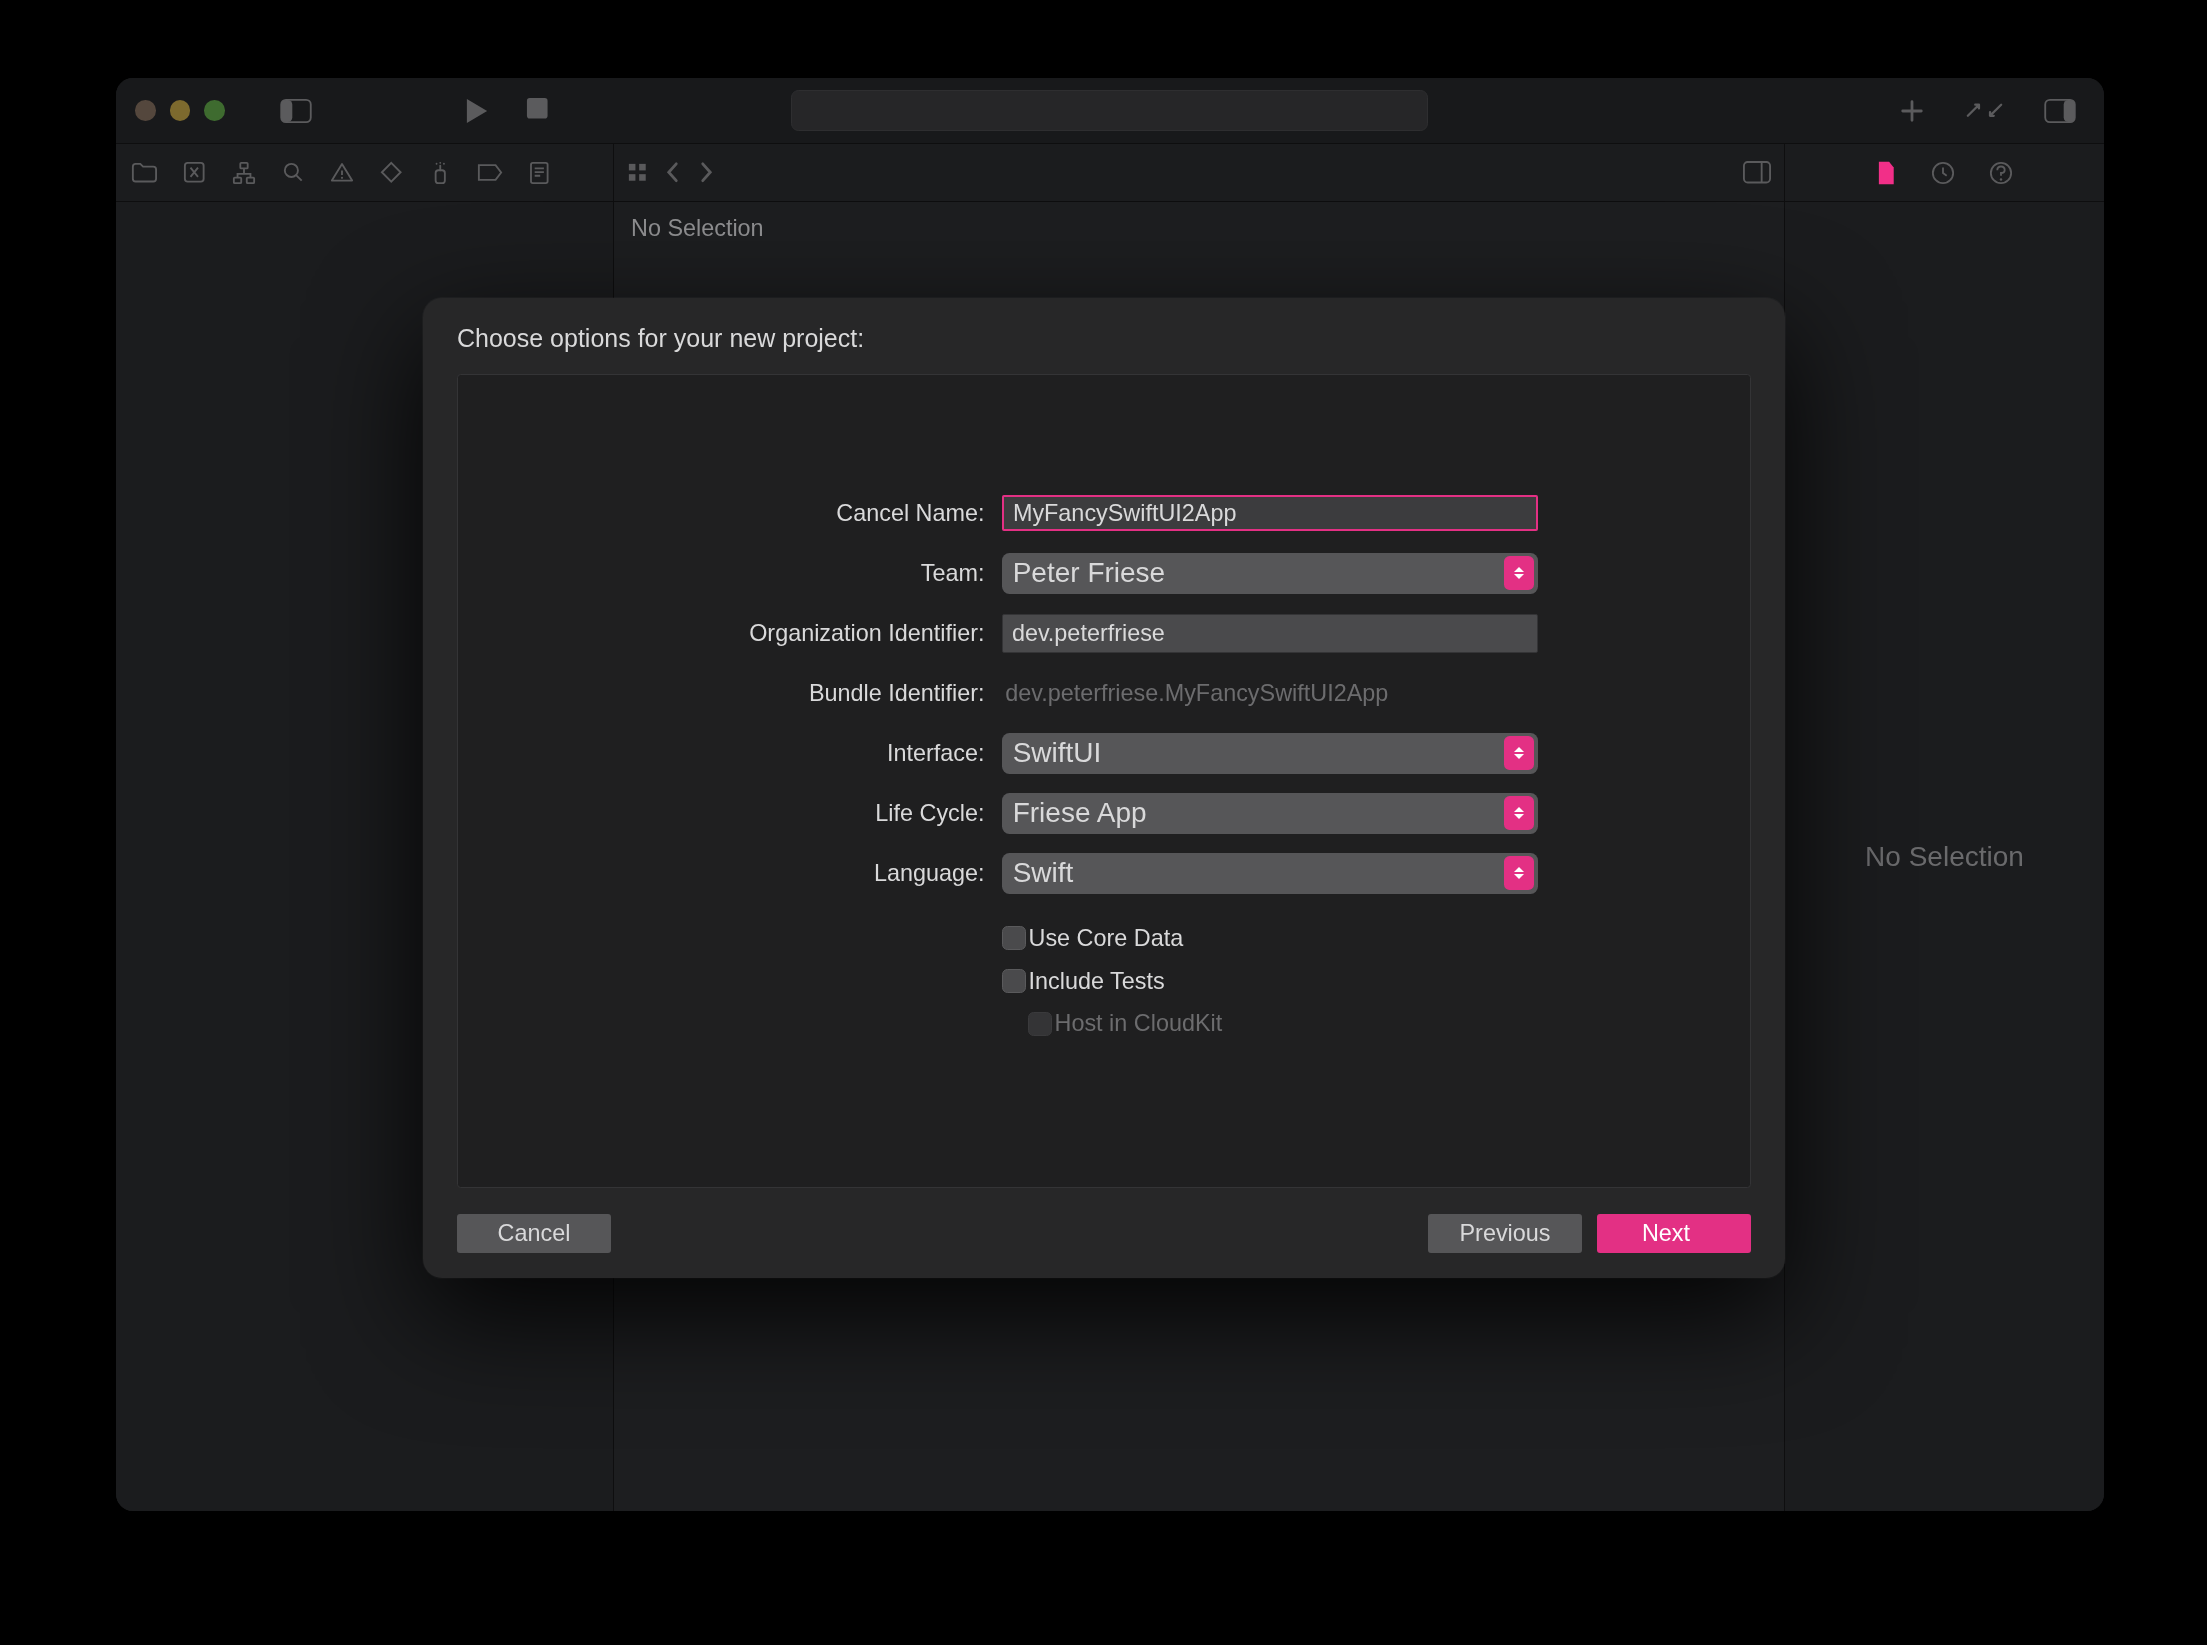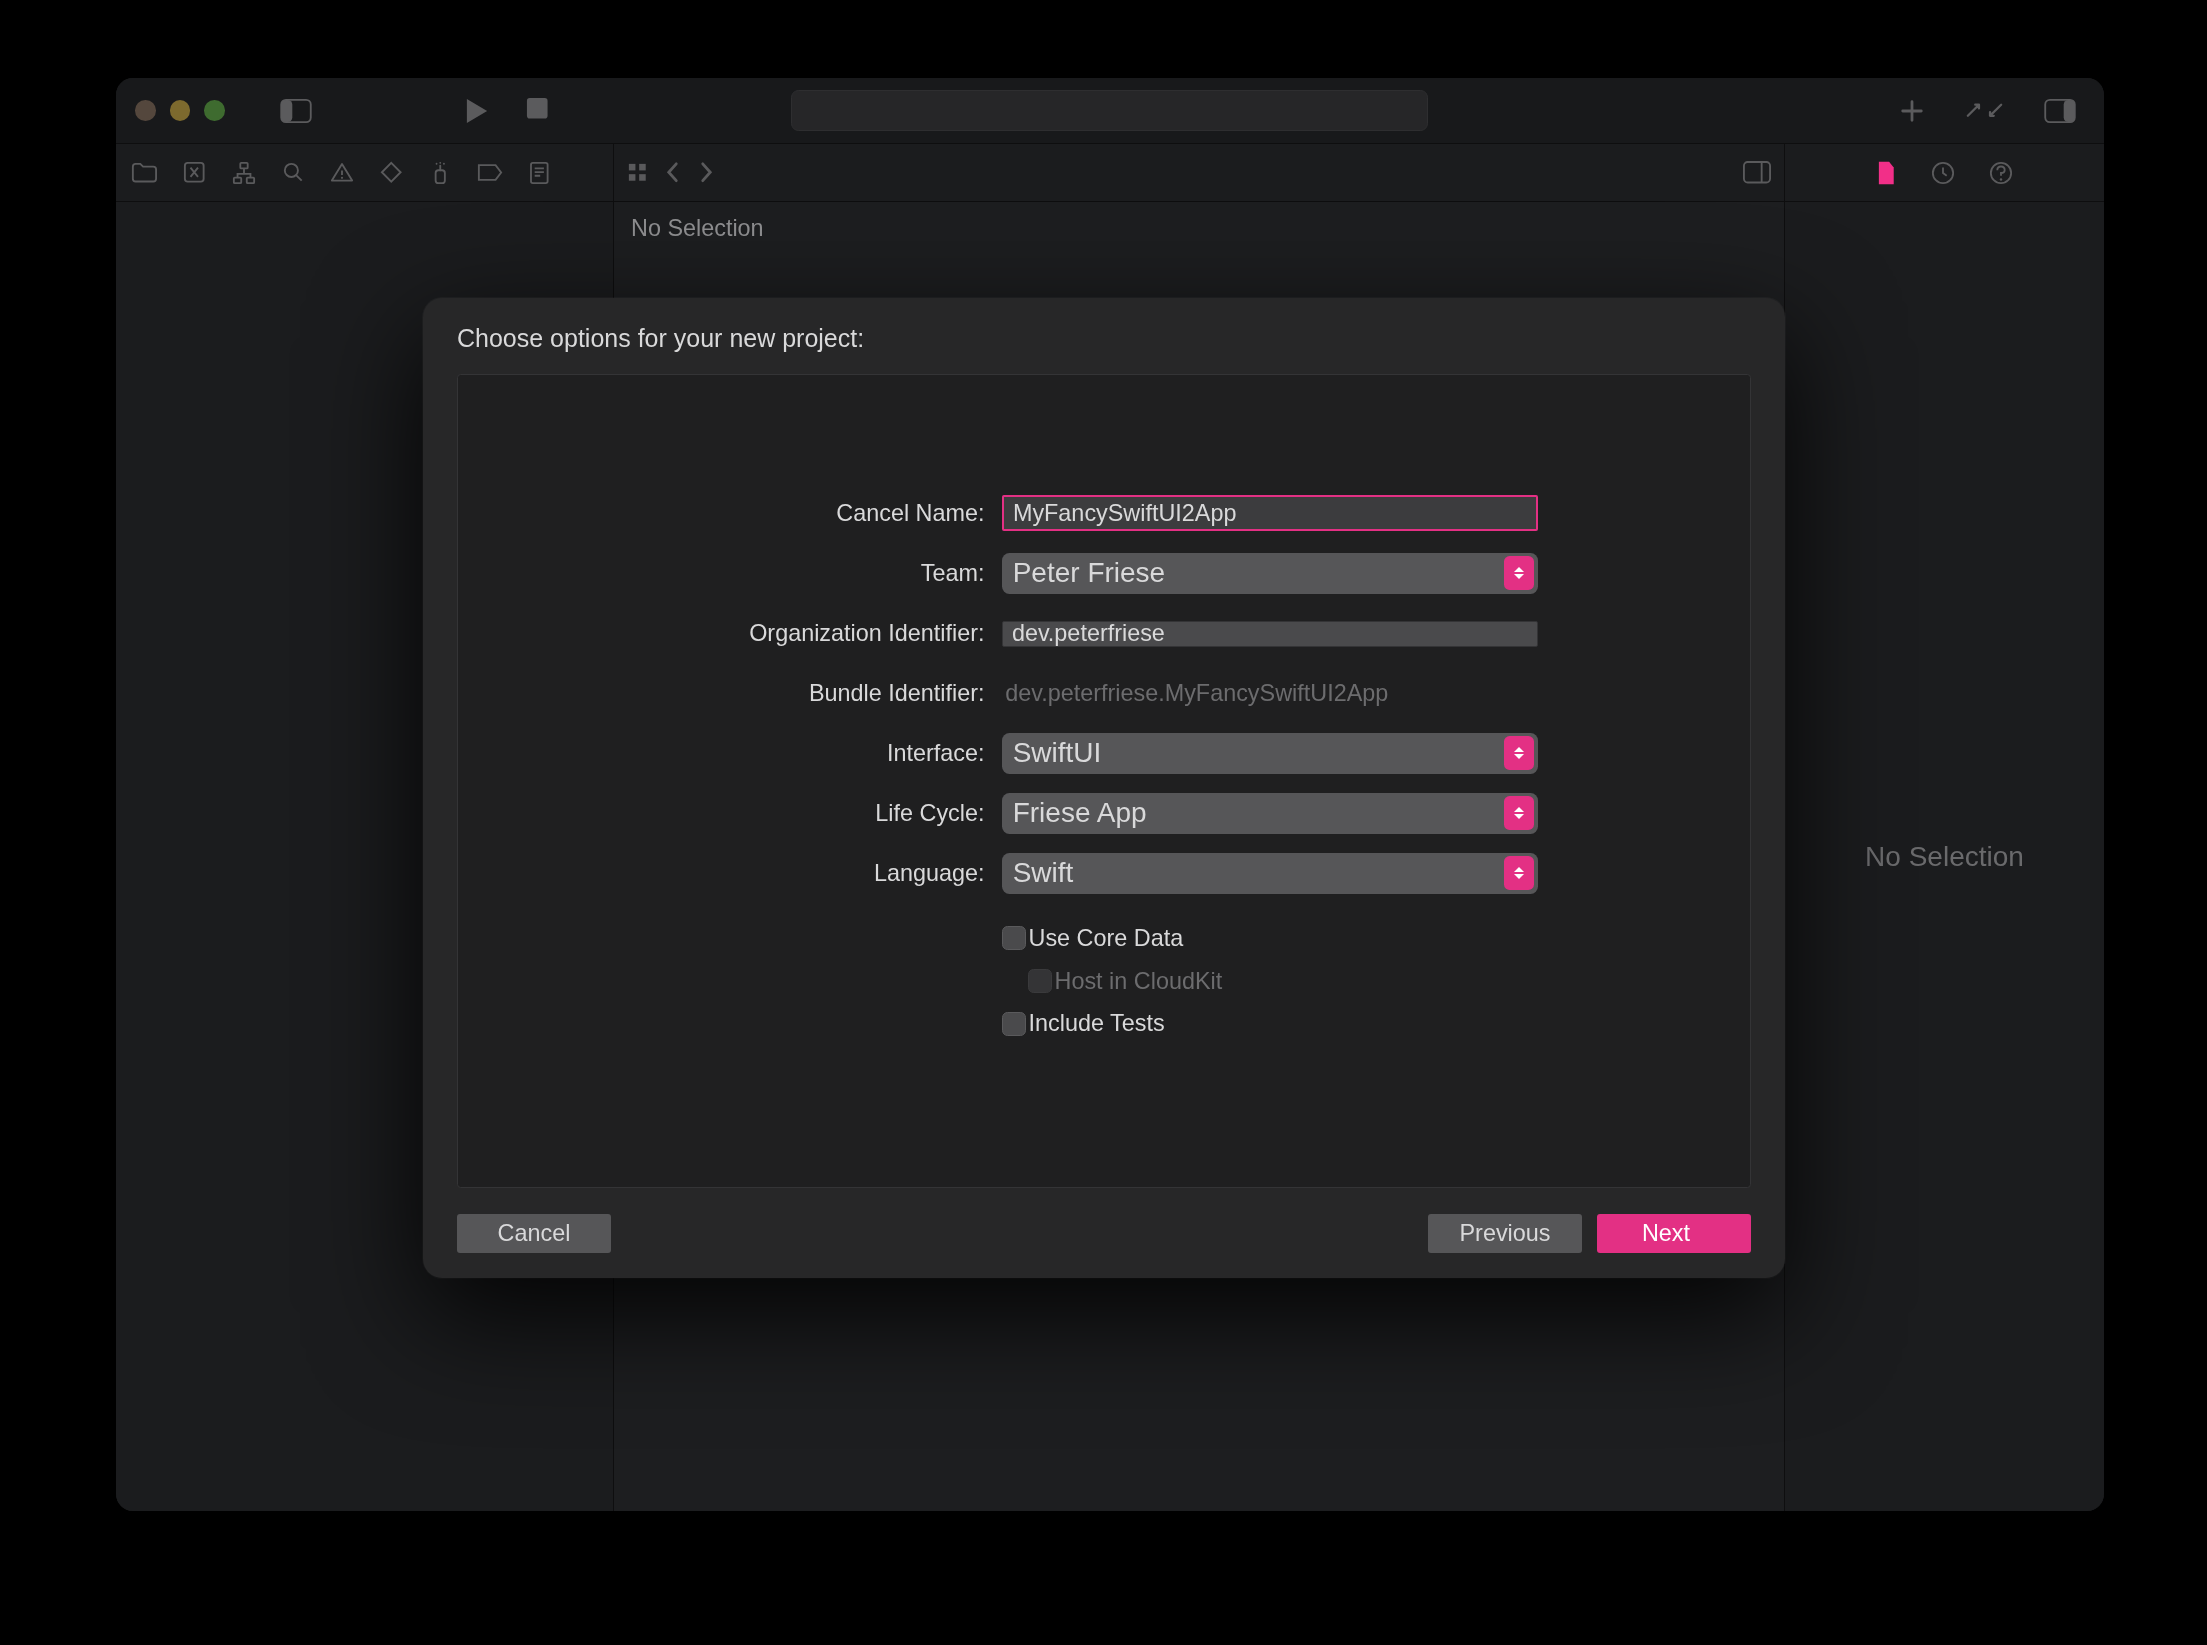--- a/index.html
+++ b/index.html
@@ -189,21 +189,21 @@
     border: 2.8px solid var(--accent);
     border-radius: 1.9px;
     color: var(--text);
     padding: 0 9.4px;
     font-size: 23.4px;
     outline: none;
   }
   .text-input.plain {
     border: 0.9px solid #343436;
     background: #4a4a4c;
-    height: 26px;
+    height: 39px;
   }
   .popup {
     width: 536px;
     height: 41px;
     background: var(--input-bg);
     border-radius: 7.5px;
     display:flex; align-items:center;
     padding: 0 11.2px;
     color: var(--text);
     font-size: 28px;
@@ -518,27 +518,27 @@
           </div>
         </div>
       </div>
 
       <div style="height:9.4px"></div>
 
       <div class="checkbox-row">
         <div class="checkbox"></div>
         <span class="check-label">Use Core Data</span>
       </div>
+      <div class="checkbox-row">
+        <div class="checkbox"></div>
+        <span class="check-label">Include Tests</span>
+      </div>
       <div class="checkbox-row indented">
         <div class="checkbox disabled"></div>
         <span class="check-label disabled">Host in CloudKit</span>
-      </div>
-      <div class="checkbox-row">
-        <div class="checkbox"></div>
-        <span class="check-label">Include Tests</span>
       </div>
 
     </div>
   </div>
 
   <div class="dialog-footer">
     <button class="btn">Cancel</button>
     <div class="footer-spacer"></div>
     <button class="btn">Previous</button>
     <button class="btn primary">Next</button>

